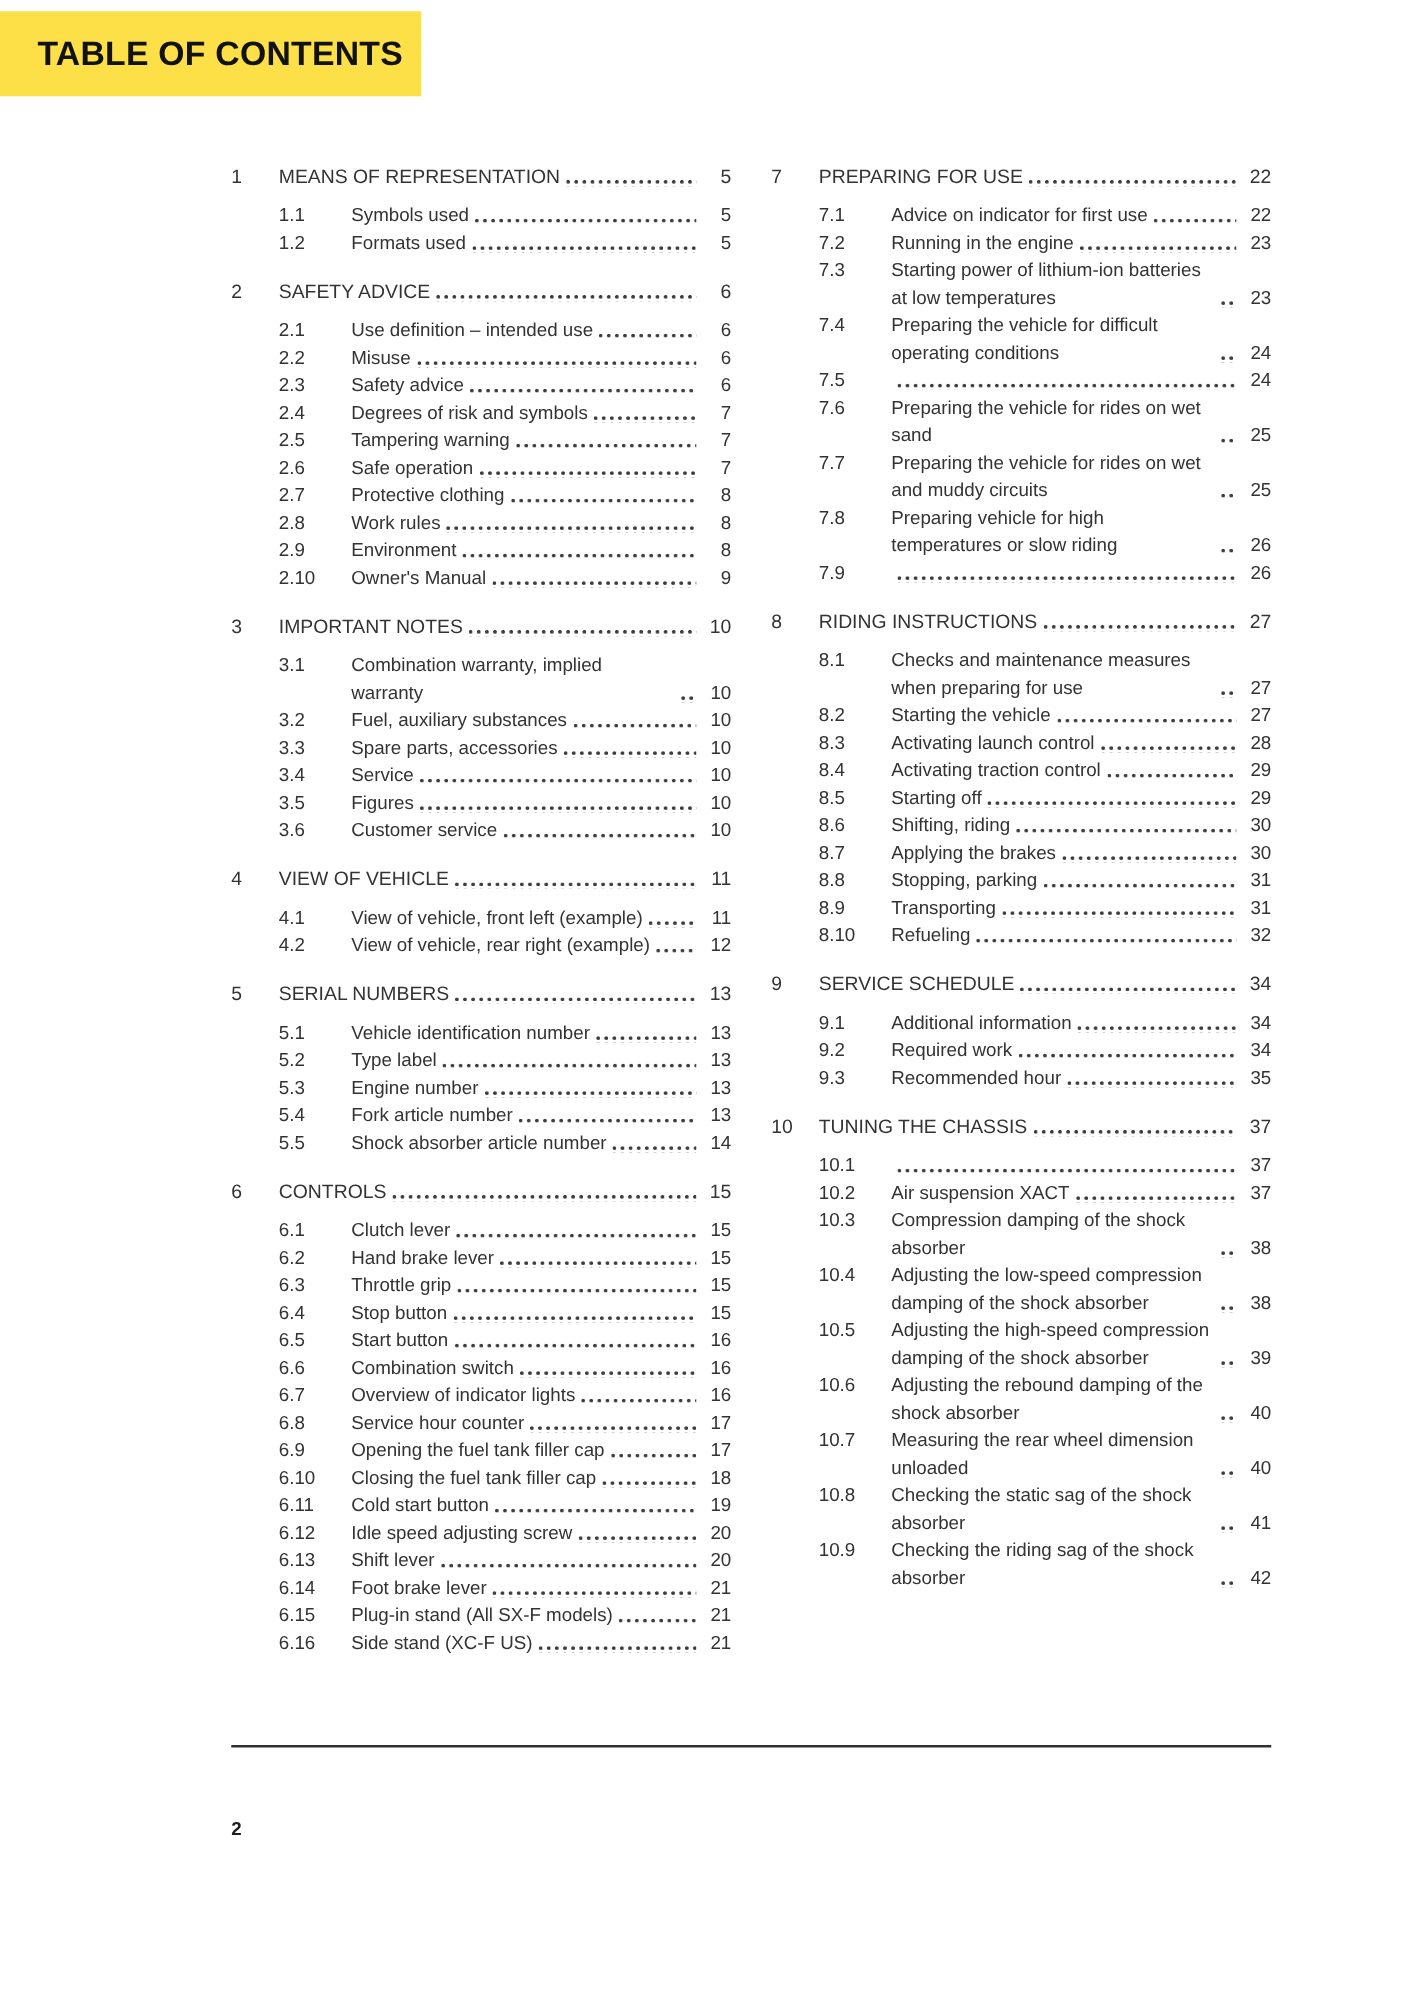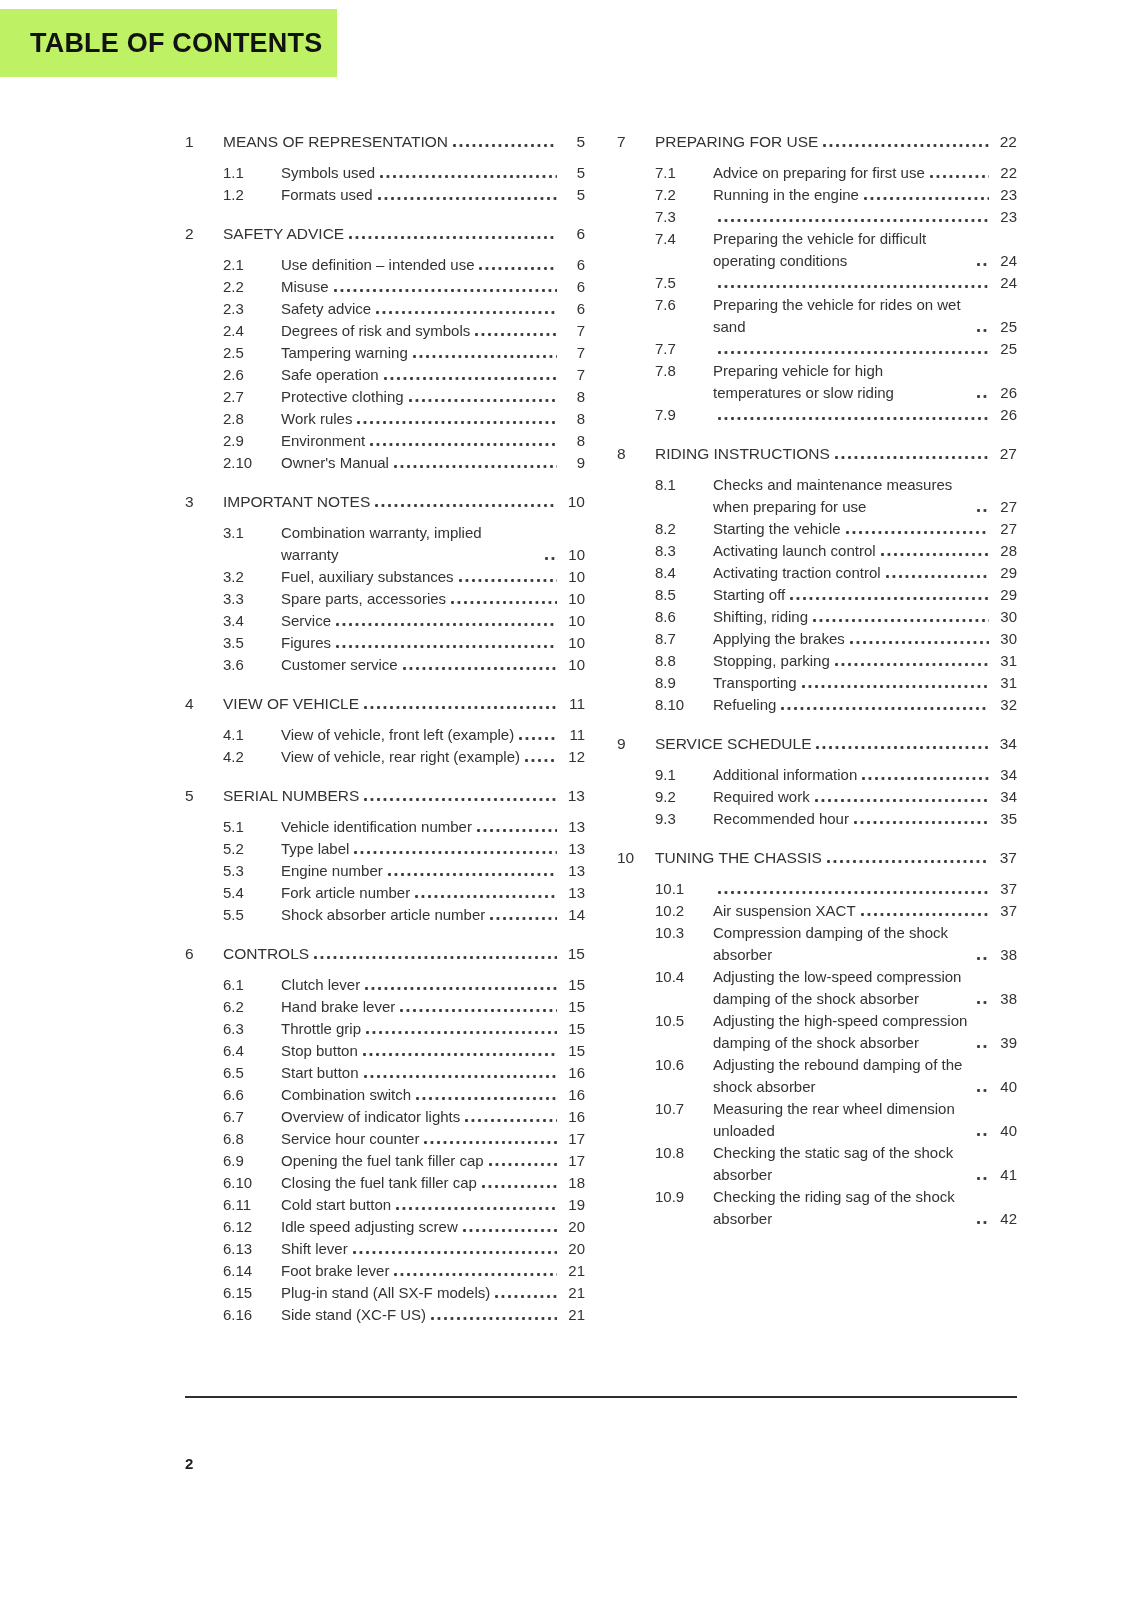--- a/index.html
+++ b/index.html
@@ -9,21 +9,21 @@
     background: #ffffff;
     font-family: "Liberation Sans", "DejaVu Sans", sans-serif;
     color: #2f2f2f;
     position: relative;
     overflow: hidden;
   }
   .header-box {
     position: absolute;
     left: 0; top: 9px;
     width: 337px; height: 68px;
-    background: #bef264;
+    background: #fde047;
     display: flex;
     align-items: center;
   }
   .header-title {
     font-size: 27px;
     font-weight: 700;
     color: #121212;
     padding-left: 30px;
     letter-spacing: 0.2px;
   }
@@ -380,32 +380,33 @@
     <div class="toc-col">
       <div class="toc-section">
         <div class="row row-section">
           <span class="c-num">7</span>
           <span class="c-title">PREPARING FOR USE</span>
           <span class="c-leader"></span>
           <span class="c-page">22</span>
         </div>
         <div class="row row-item">
           <span class="c-num">7.1</span>
-          <span class="c-title">Advice on preparing for first use</span>
+          <span class="c-title">Advice on indicator for first use</span>
           <span class="c-leader"></span>
           <span class="c-page">22</span>
         </div>
         <div class="row row-item">
           <span class="c-num">7.2</span>
           <span class="c-title">Running in the engine</span>
           <span class="c-leader"></span>
           <span class="c-page">23</span>
         </div>
         <div class="row row-item">
           <span class="c-num">7.3</span>
+          <span class="c-title">Starting power of lithium-ion batteries at low temperatures</span>
           <span class="c-leader"></span>
           <span class="c-page">23</span>
         </div>
         <div class="row row-item">
           <span class="c-num">7.4</span>
           <span class="c-title">Preparing the vehicle for difficult operating conditions</span>
           <span class="c-leader"></span>
           <span class="c-page">24</span>
         </div>
         <div class="row row-item">
@@ -414,20 +415,21 @@
           <span class="c-page">24</span>
         </div>
         <div class="row row-item">
           <span class="c-num">7.6</span>
           <span class="c-title">Preparing the vehicle for rides on wet sand</span>
           <span class="c-leader"></span>
           <span class="c-page">25</span>
         </div>
         <div class="row row-item">
           <span class="c-num">7.7</span>
+          <span class="c-title">Preparing the vehicle for rides on wet and muddy circuits</span>
           <span class="c-leader"></span>
           <span class="c-page">25</span>
         </div>
         <div class="row row-item">
           <span class="c-num">7.8</span>
           <span class="c-title">Preparing vehicle for high temperatures or slow riding</span>
           <span class="c-leader"></span>
           <span class="c-page">26</span>
         </div>
         <div class="row row-item">

